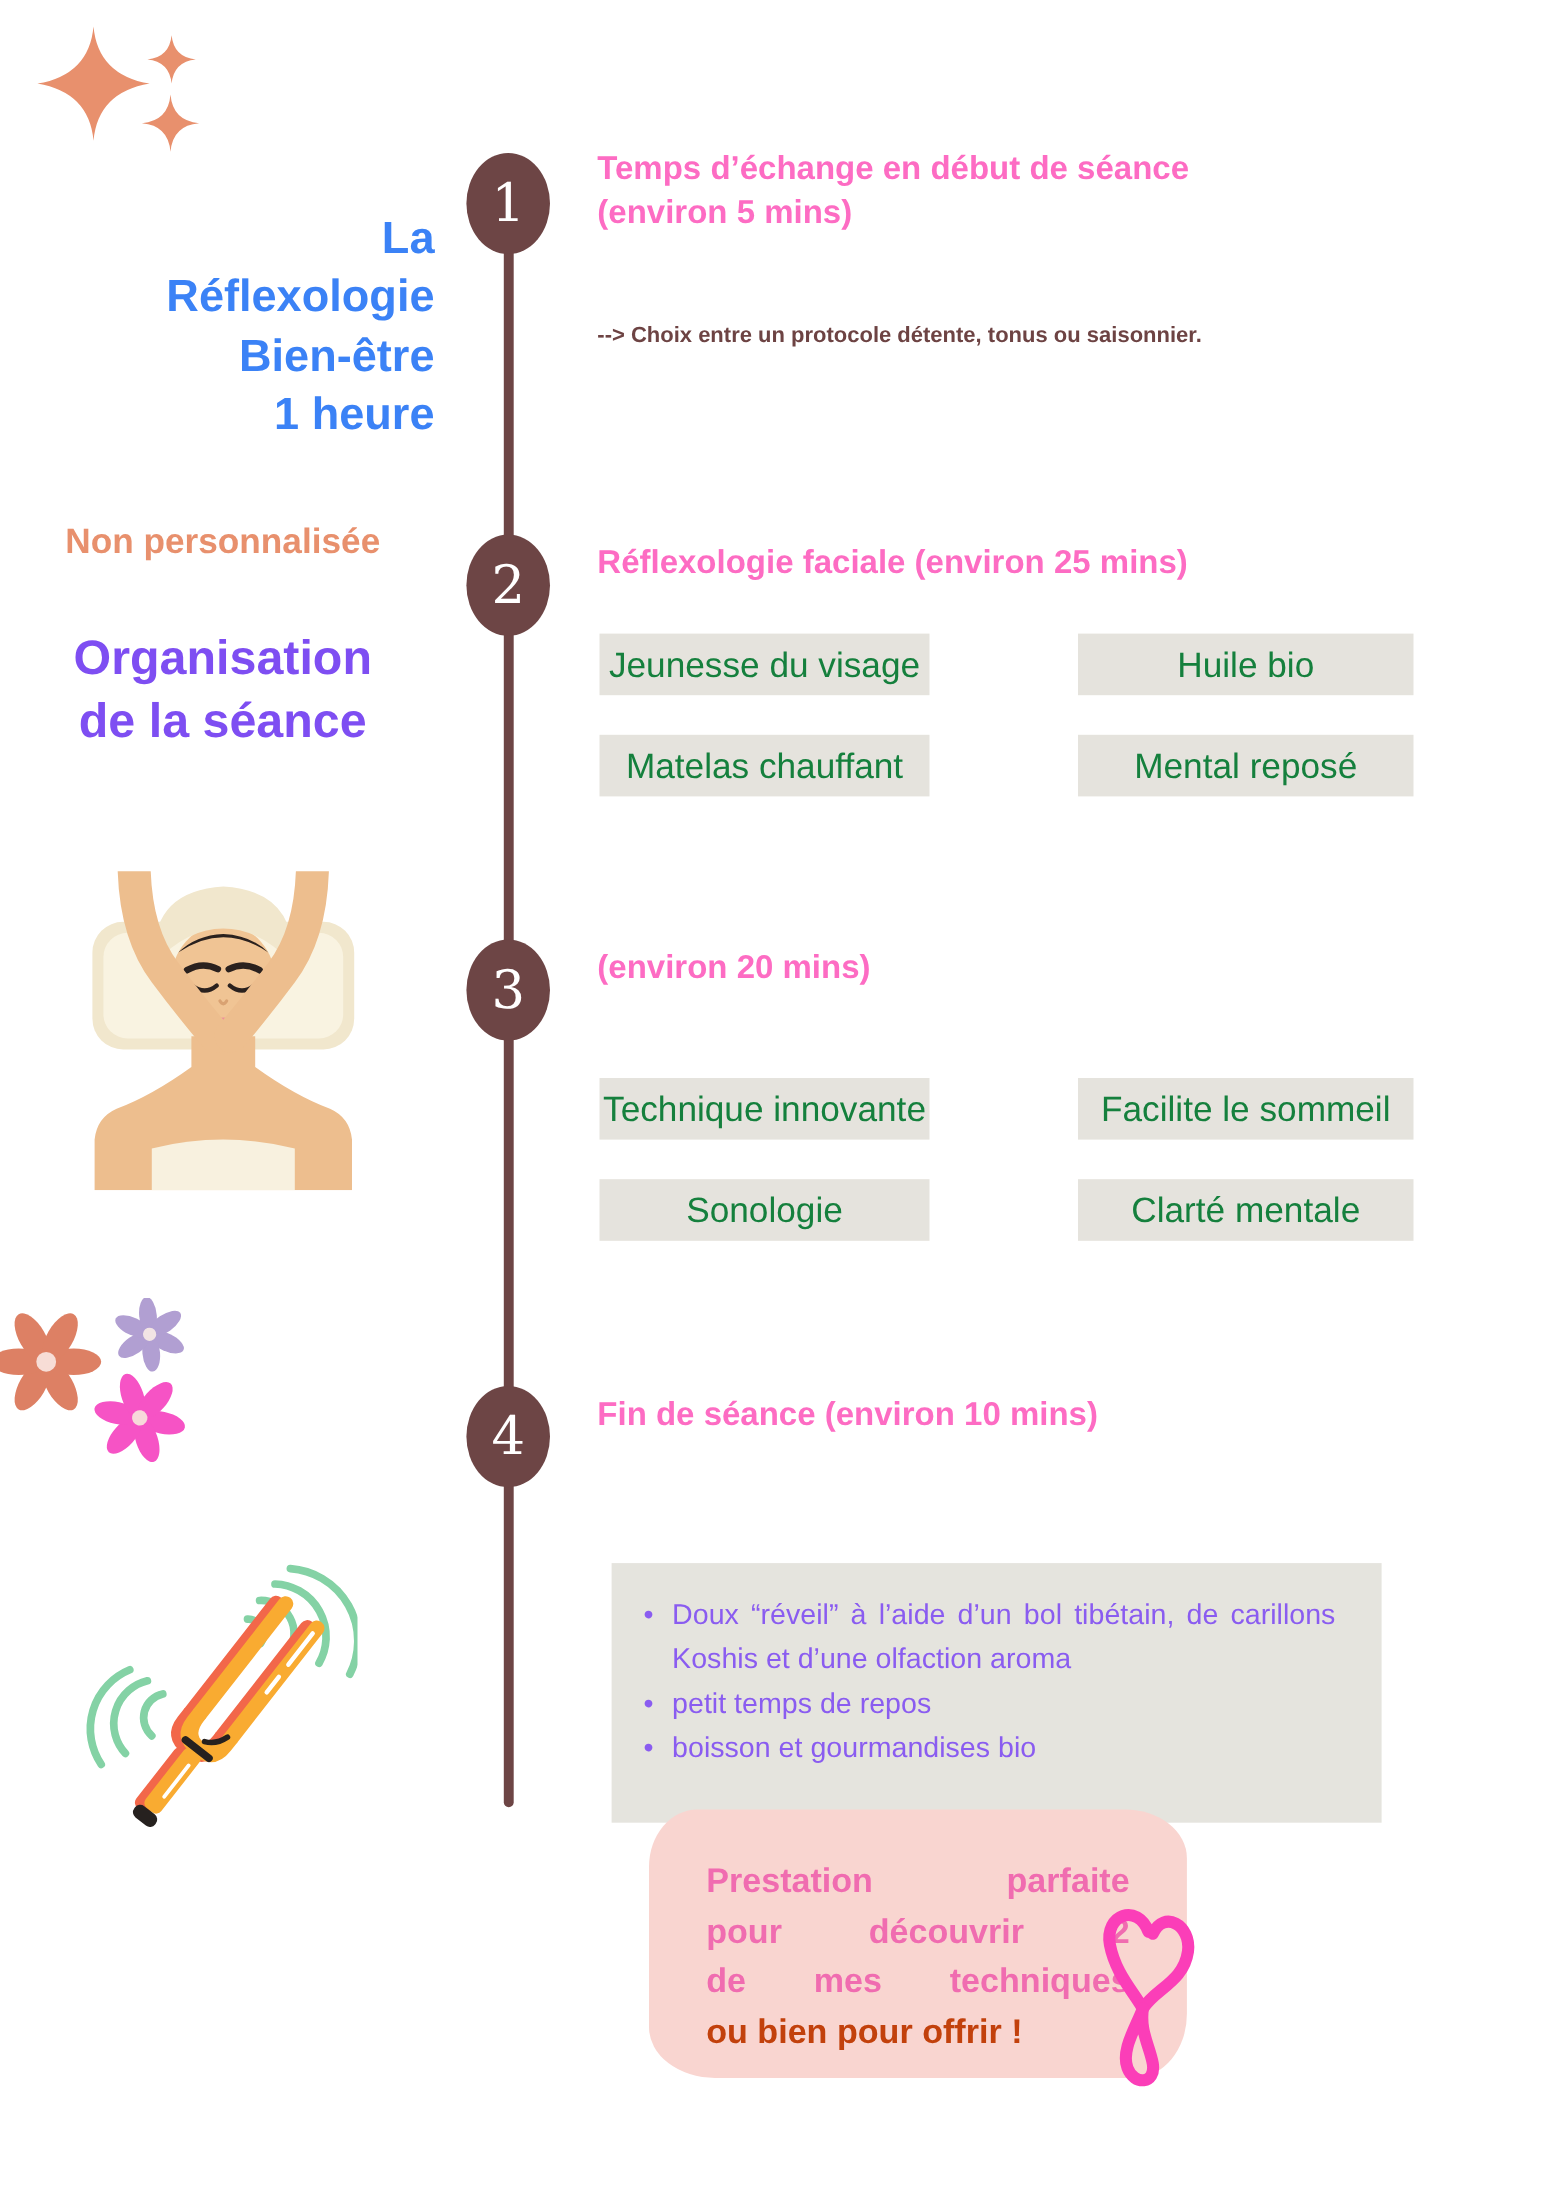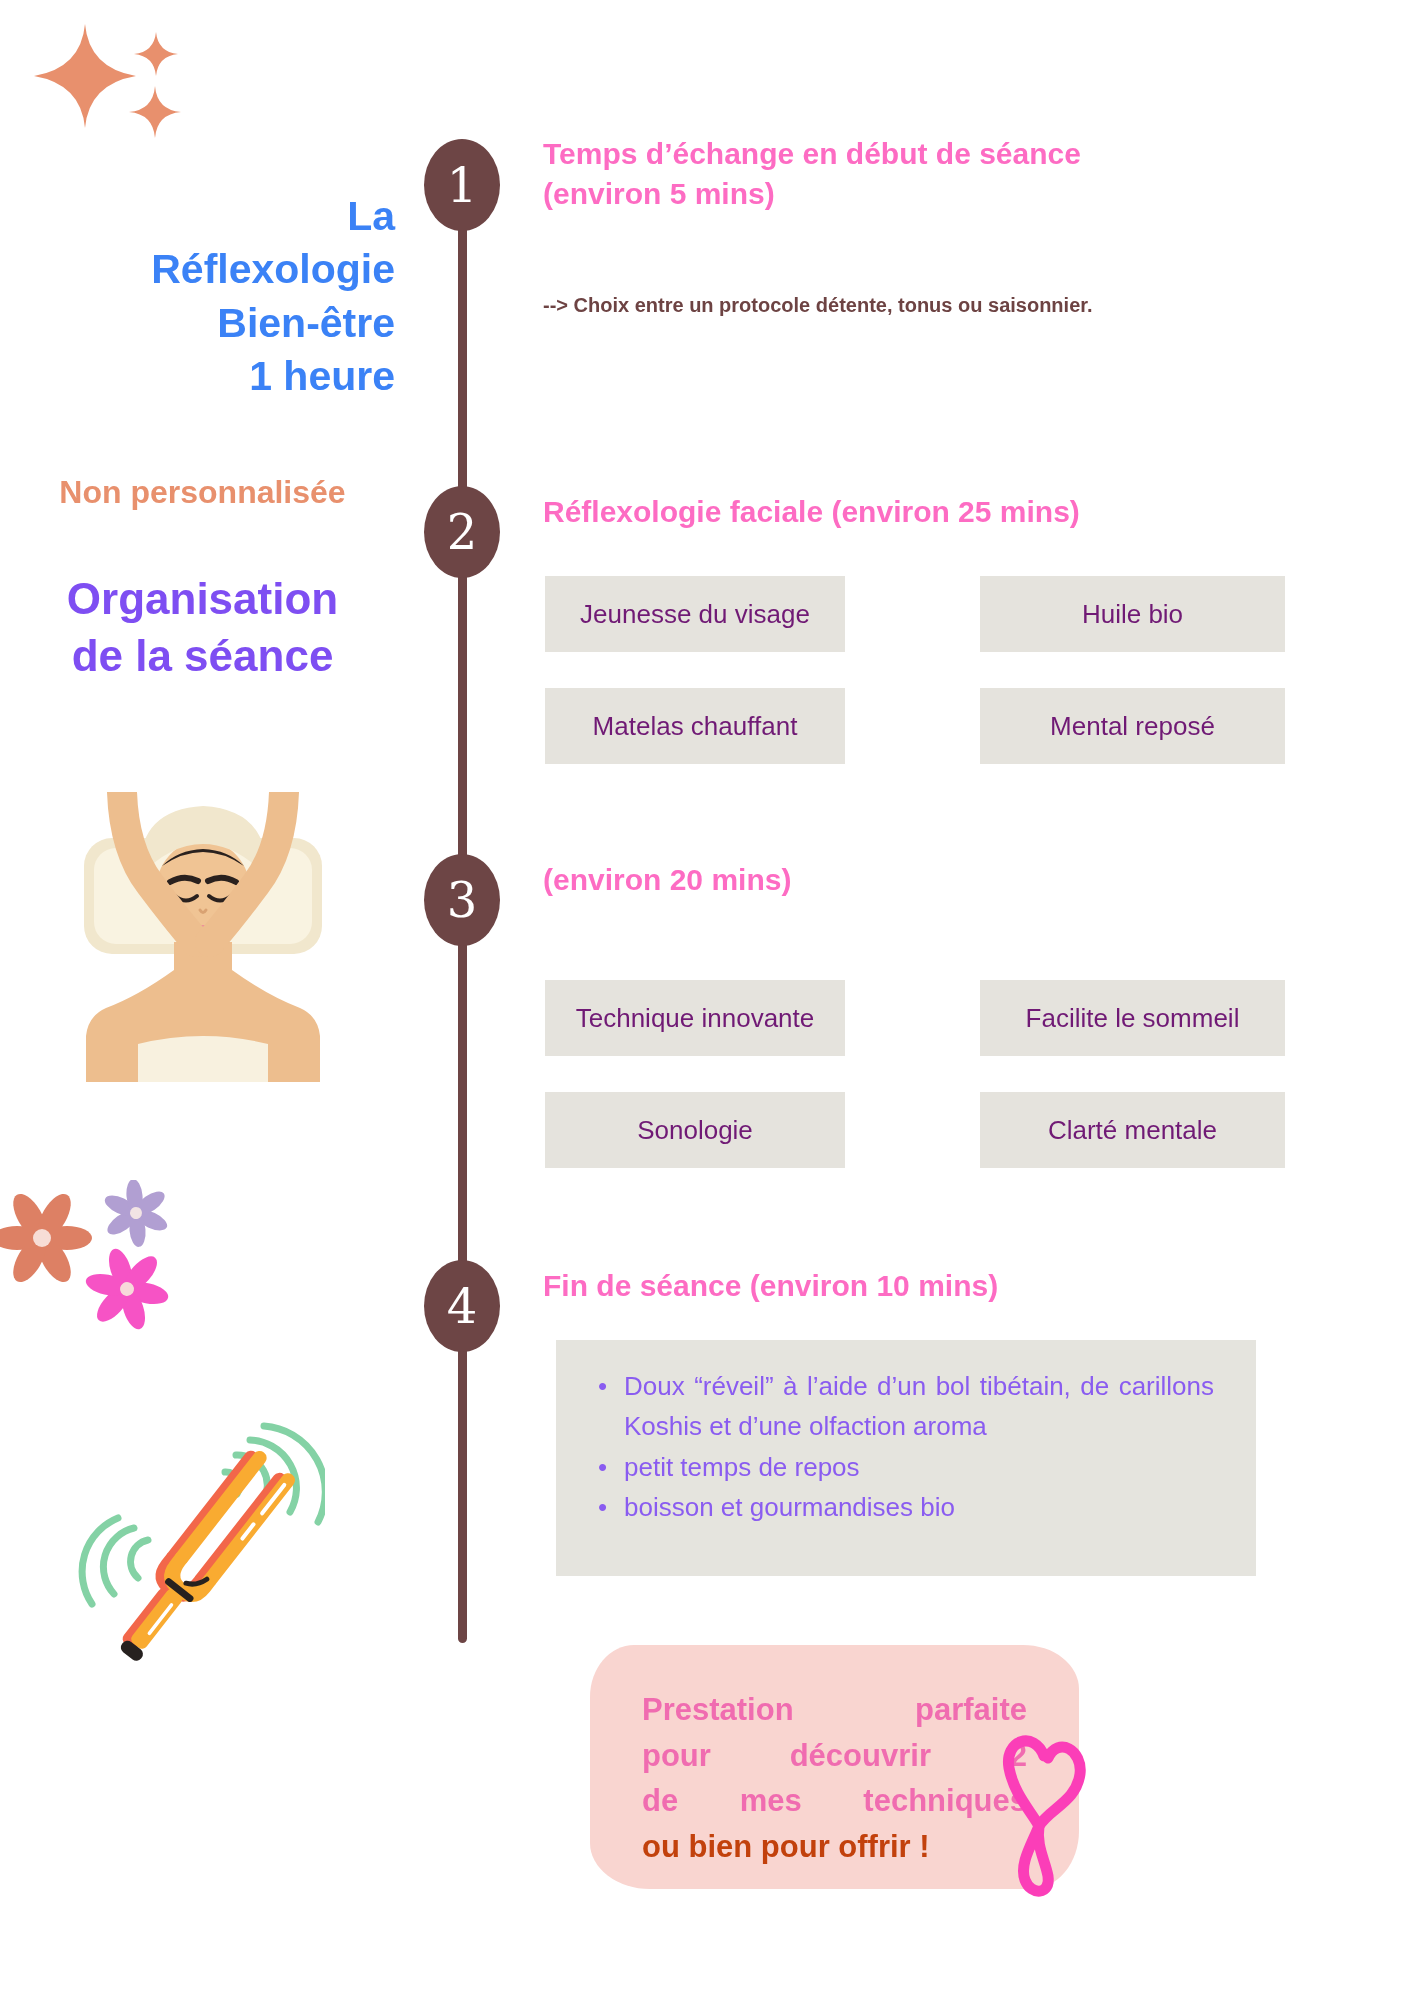--- a/index.html
+++ b/index.html
@@ -25,25 +25,25 @@
   
   .step-title{position:absolute;left:543px;width:740px;color:#fd6cc3;
               font-size:30px;font-weight:bold;line-height:1.32;}
   .t1{top:134px;} .t2{top:492px;} .t3{top:860px;} .t4{top:1266px;}
   .step-note{position:absolute;left:543px;top:290px;width:705px;color:#6d4343;
              font-size:20px;font-weight:bold;line-height:1.5;text-align:justify;}
   
   .chip-grid{position:absolute;left:545px;display:grid;grid-template-columns:300px 305px;
              column-gap:135px;row-gap:36px;}
   .g2{top:576px;} .g3{top:980px;}
-  .chip{height:76px;background:#e5e3dd;color:#701a75;font-size:26px;
+  .chip{height:56px;background:#e5e3dd;color:#15803d;font-size:32px;
         display:flex;align-items:center;justify-content:center;}
   
-  .panel{position:absolute;left:556px;top:1340px;width:700px;height:236px;background:#e5e4de;box-sizing:border-box;
-         padding:26px 42px 0 36px;}
+  .panel{position:absolute;left:556px;top:1421px;width:700px;height:236px;background:#e5e4de;box-sizing:border-box;
+         padding:26px 42px 0 23px;}
   .panel ul{margin:0;padding:0;list-style:none;}
   .panel li{position:relative;padding-left:32px;color:#8a5cf0;font-size:26px;line-height:1.55;text-align:justify;}
   .panel li::before{content:"\2022";position:absolute;left:6px;top:0;}
   
   .pink-card{position:absolute;left:590px;top:1645px;width:489px;height:244px;background:#f9d5d0;box-sizing:border-box;
              border-radius:44px 56px 48px 60px / 52px 44px 58px 46px;
              padding:42px 52px 0 52px;font-weight:bold;font-size:31px;line-height:1.47;}
   .pink-card .pink-line{color:#f06cb0;text-align:justify;text-align-last:justify;}
   .pink-card .brown-line{color:#c2410c;}
   .heart{position:absolute;left:988px;top:1718px;}

